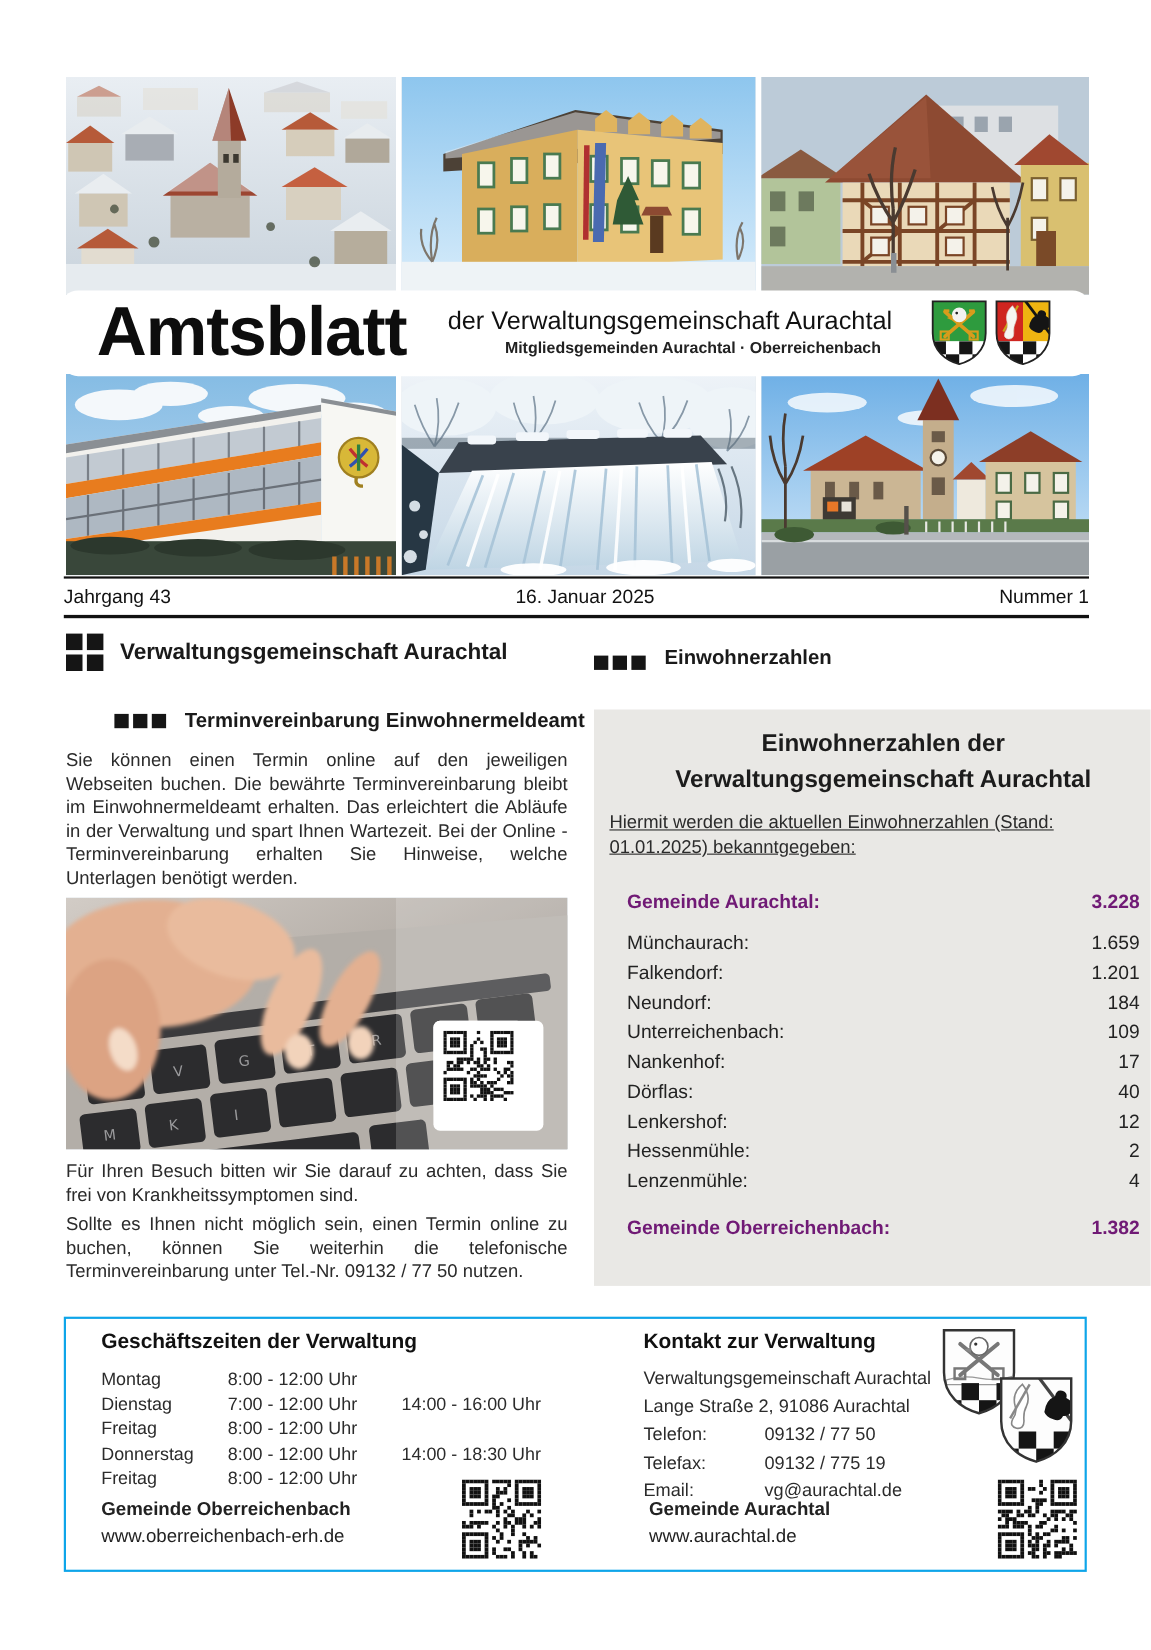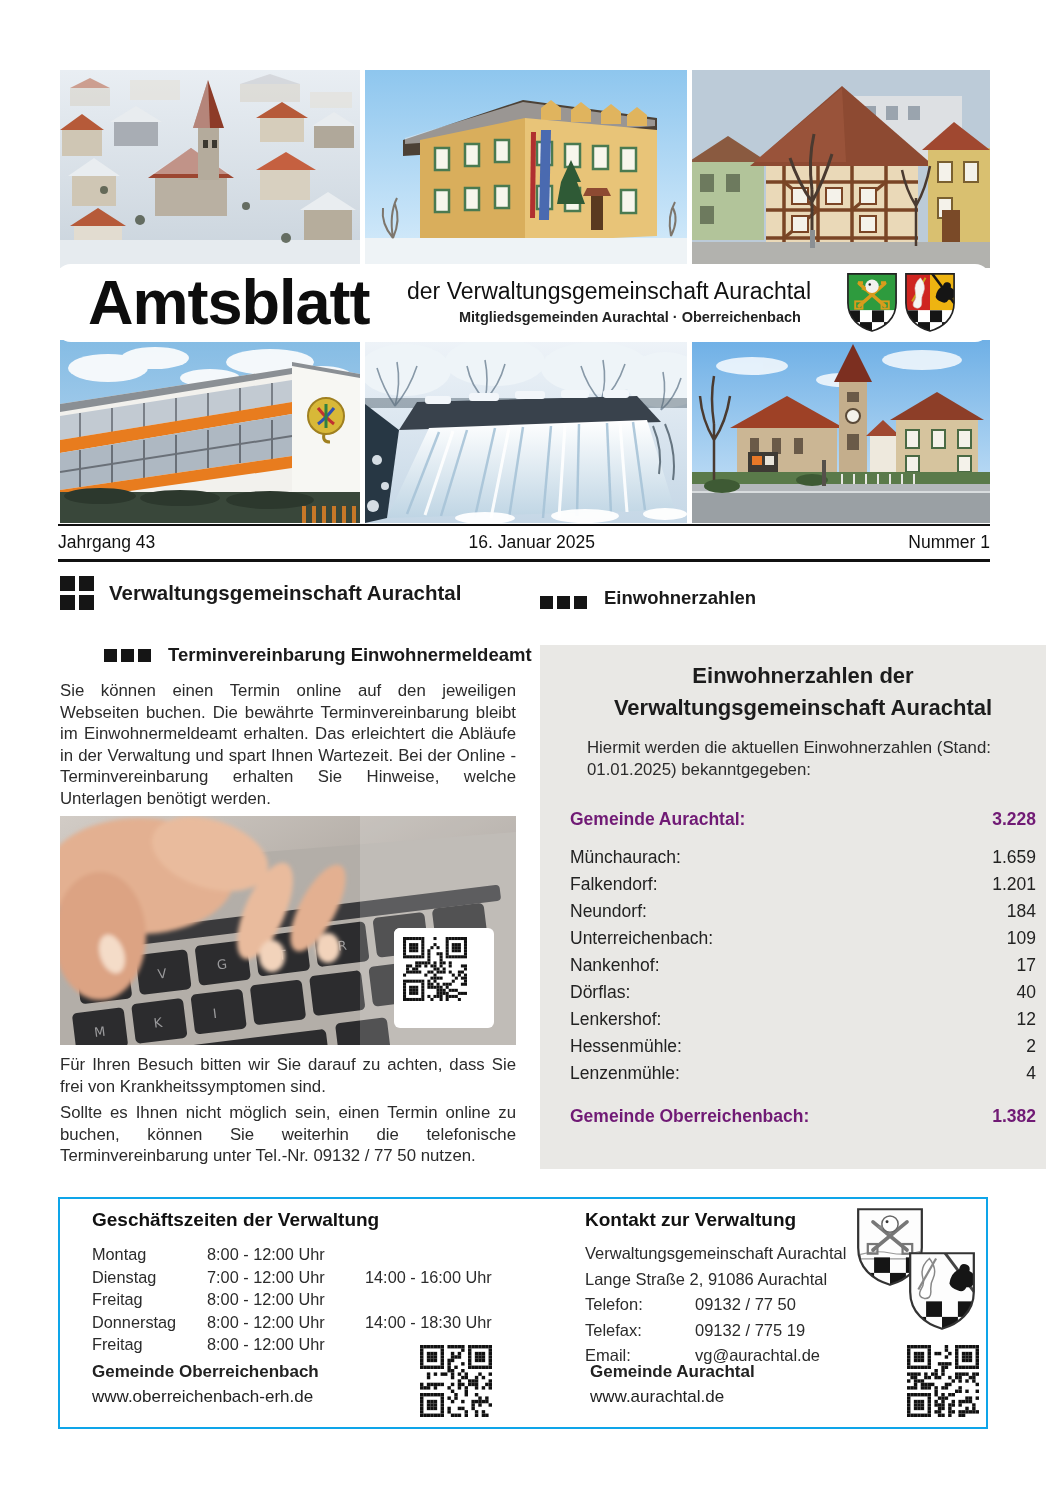--- a/index.html
+++ b/index.html
@@ -24,21 +24,21 @@
   .sq3{display:flex;margin-right:13px;}
   .sq3 i{width:13px;height:13px;background:#151515;display:block;margin-right:4px;}
   .h1t{font-size:20.5px;font-weight:700;}
   .h2t{font-size:18.5px;font-weight:700;}
   
   .para{position:absolute;left:60px;width:456px;font-size:16.8px;line-height:21.6px;text-align:justify;color:#2b2b2b;}
   
   .graybox{position:absolute;left:540px;top:645px;width:526px;height:524px;background:#e9e8e5;}
   .gb-title{font-size:22px;font-weight:700;text-align:center;line-height:32px;color:#1c1c1c;}
   .gb-title.first{margin-top:15px;}
-  .gb-intro{margin:13px 30px 0 47px;font-size:16.8px;line-height:22px;color:#2b2b2b;}
+  .gb-intro{margin:13px 30px 0 14px;font-size:16.8px;line-height:22px;color:#2b2b2b;text-decoration:underline;}
   .pop-row{display:flex;justify-content:space-between;padding:0 30px;font-size:17.5px;line-height:27px;color:#222;}
   .pop-row.total{font-weight:700;color:#701a75;}
   .pop-row.t1{margin-top:25px;}
   .pop-list{margin-top:11px;}
   .pop-row.t2{margin-top:16px;}
   
   .footer-box{position:absolute;left:58px;top:1197px;width:926px;height:228px;border:2px solid #0ea5e9;background:#fff;}
   .fb-title{position:absolute;font-size:19px;font-weight:700;color:#111;}
   .hours{position:absolute;left:32px;top:44px;display:grid;grid-template-columns:115px 158px auto;font-size:16.3px;line-height:22.6px;color:#2b2b2b;}
   .contact-lines{position:absolute;left:525px;top:42px;font-size:16.5px;line-height:25.5px;color:#2b2b2b;}

